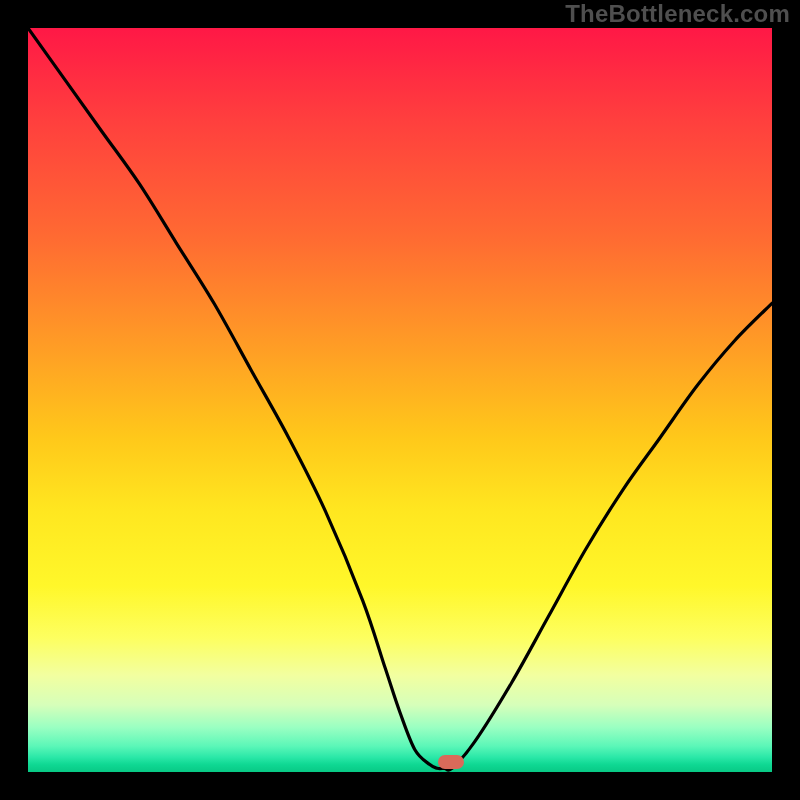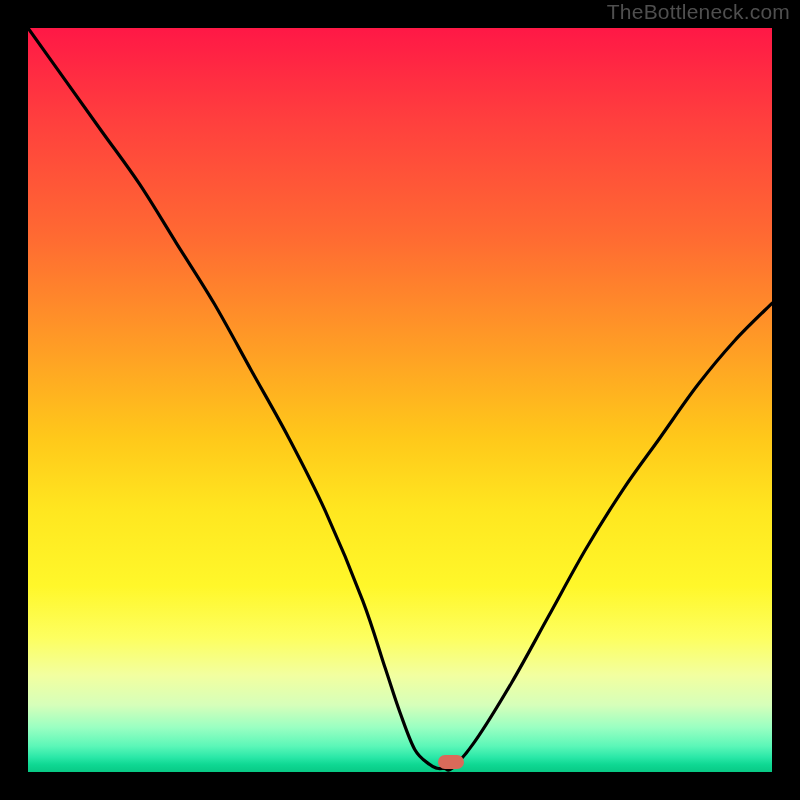--- a/index.html
+++ b/index.html
@@ -62,22 +62,22 @@
   .marker {
     position: absolute;
     background: #d96a5a;
     border-radius: 7px;
   }
   .watermark {
     position: absolute;
     top: 0;
     right: 10px;
     color: #4f4f4f;
-    font-size: 21px;
-    font-weight: 400;
+    font-size: 24px;
+    font-weight: 700;
     letter-spacing: 0.2px;
     user-select: none;
   }
 </style>
 </head>
 <body>
 
 <div class="frame">
 
   <div class="watermark">TheBottleneck.com</div>

